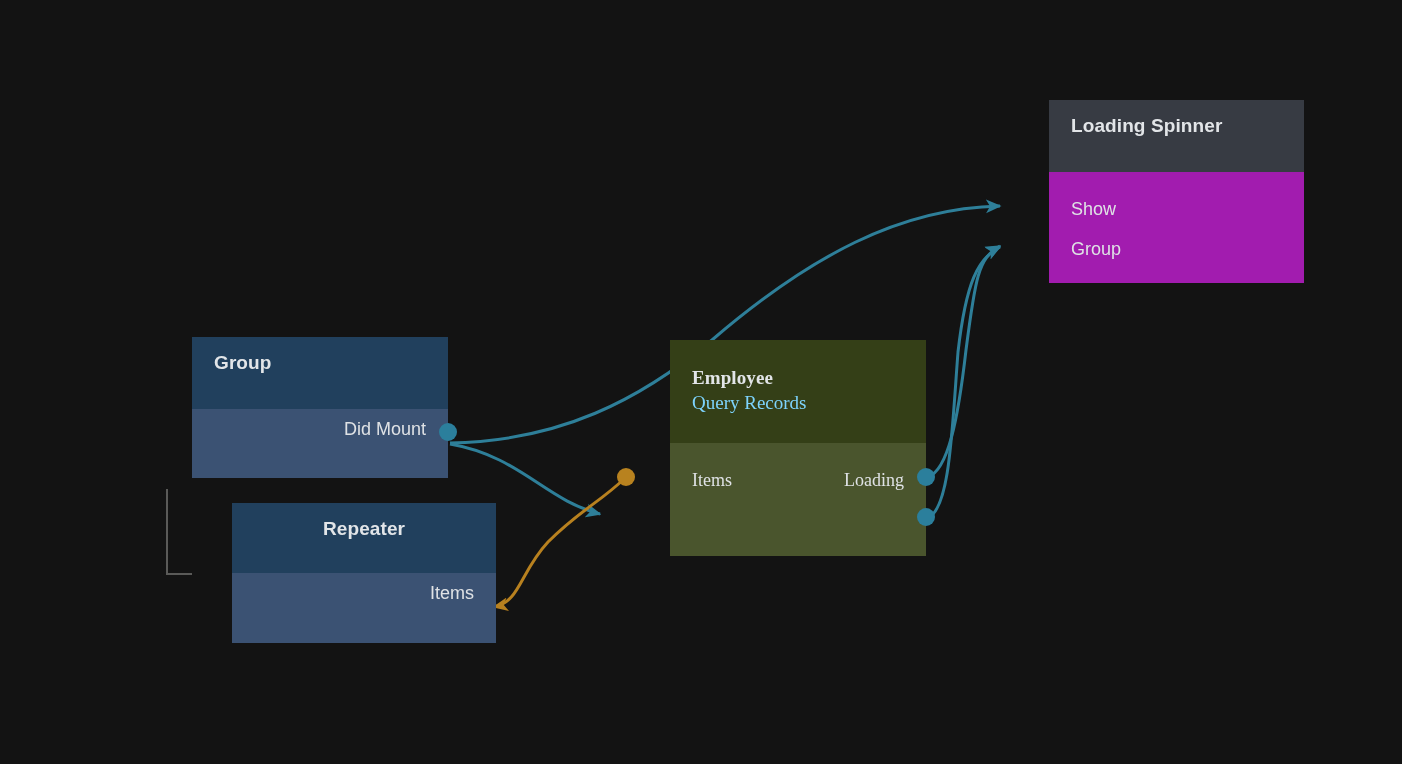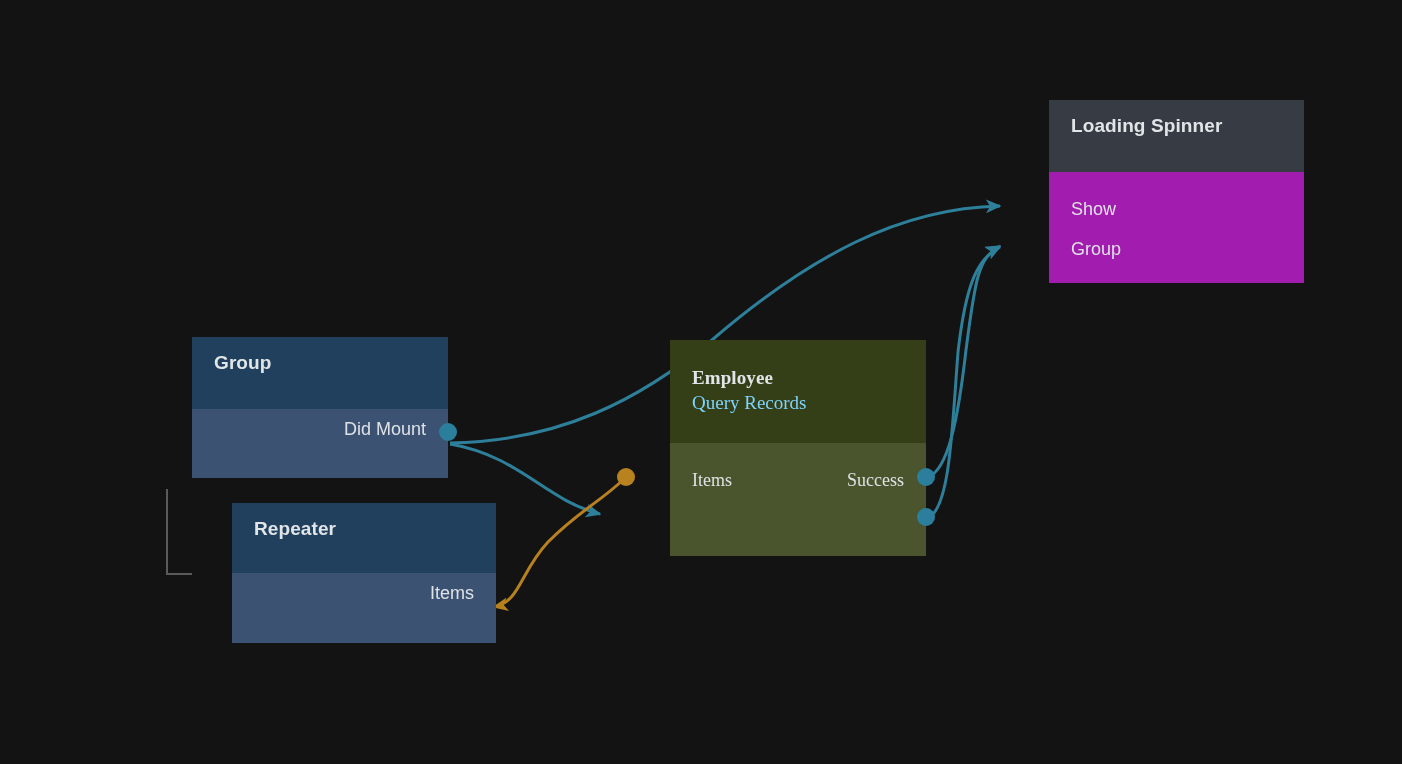--- a/index.html
+++ b/index.html
@@ -71,21 +71,21 @@
   }
   .port-label.in  { left: 22px; }
   .port-label.out { right: 22px; }
 
   
   #node-group { left: 148px; top: 337px; width: 300px; height: 141px; }
   #node-group .node-header { height: 72px; background: #21405d; }
   #node-group .node-body { height: 69px; background: #3b5273; }
 
   
-  #node-repeater { left: 188px; top: 503px; width: 308px; height: 140px; }
+  #node-repeater { left: 188px; top: 503px; width: 308px; height: 140px; text-align: center; }
   #node-repeater .node-header { height: 70px; background: #21405d; }
   #node-repeater .node-body { height: 70px; background: #3b5273; }
 
   
   #node-employee { left: 626px; top: 340px; width: 300px; height: 216px; font-family: Liberation Serif, serif; }
   #node-employee .node-header { height: 103px; background: #343f17; padding-top: 26px; }
   #node-employee .node-body { height: 113px; background: #4a552d; padding-top: 17px; }
 
   
   #node-spinner { left: 1005px; top: 100px; width: 299px; height: 183px; }
@@ -157,21 +157,21 @@
   </div>
 
   <div class="node" id="node-employee">
     <div class="node-header">
       <div class="node-title">Employee</div>
       <div class="node-subtitle">Query Records</div>
     </div>
     <div class="node-body">
       <div class="port-row">
         <span class="port-label in">Items</span>
-        <span class="port-label out">Success</span>
+        <span class="port-label out">Loading</span>
       </div>
     </div>
 
     <svg style="position:absolute;left:-12px;top:125px;width:24px;height:24px;overflow:visible">
       <circle cx="12" cy="12" r="9" fill="#b8821f"></circle>
     </svg>
 
     <svg style="position:absolute;left:288px;top:125px;width:24px;height:24px;overflow:visible">
       <circle cx="12" cy="12" r="9" fill="#2b7f9c"></circle>
     </svg>

